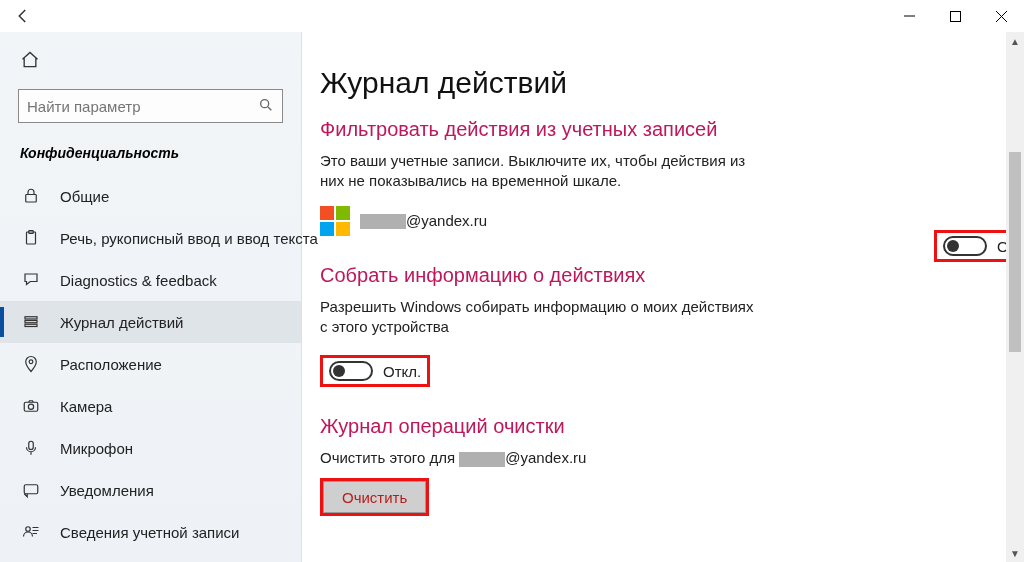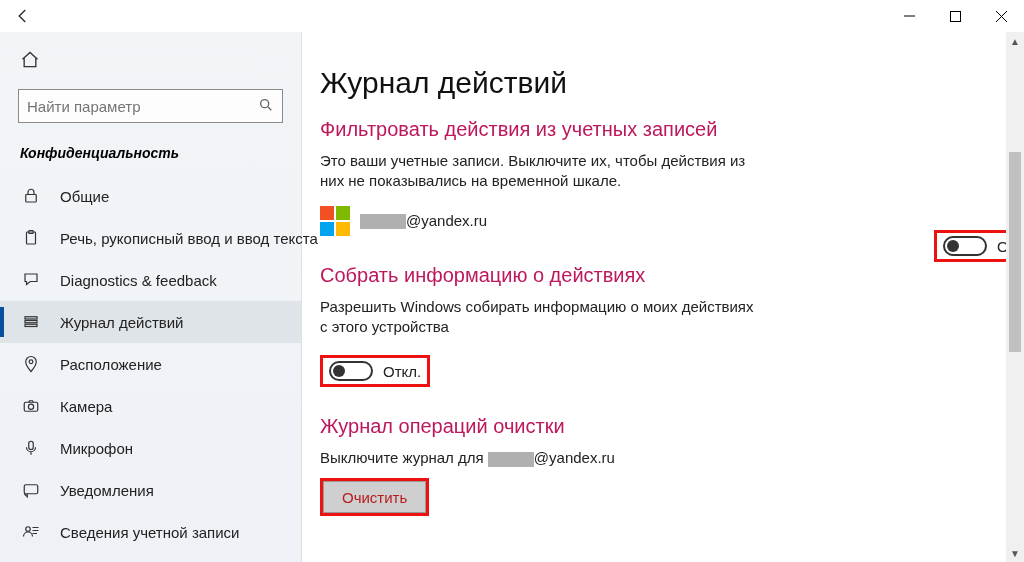--- a/index.html
+++ b/index.html
@@ -212,21 +212,21 @@
             <div class="toggle">
                 <div class="knob"></div>
               </div>
             <span class="toggle-label">Откл.</span>
           </div>
         </div>
       </div>
 
       <div class="section clear-row">
         <h2>Журнал операций очистки</h2>
-        <p><span>Выключите журнал для </span><span class="redacted"></span><span>@yandex.ru</span></p>
+        <p><span>Очистить этого для </span><span class="redacted"></span><span>@yandex.ru</span></p>
         <span class="hl-btn">
           <button class="clear-btn">Очистить</button>
         </span>
       </div>
     </div>
   </div>
 
   <div class="scrollbar">
     <div class="arr up">▲</div>
     <div class="thumb"></div>

